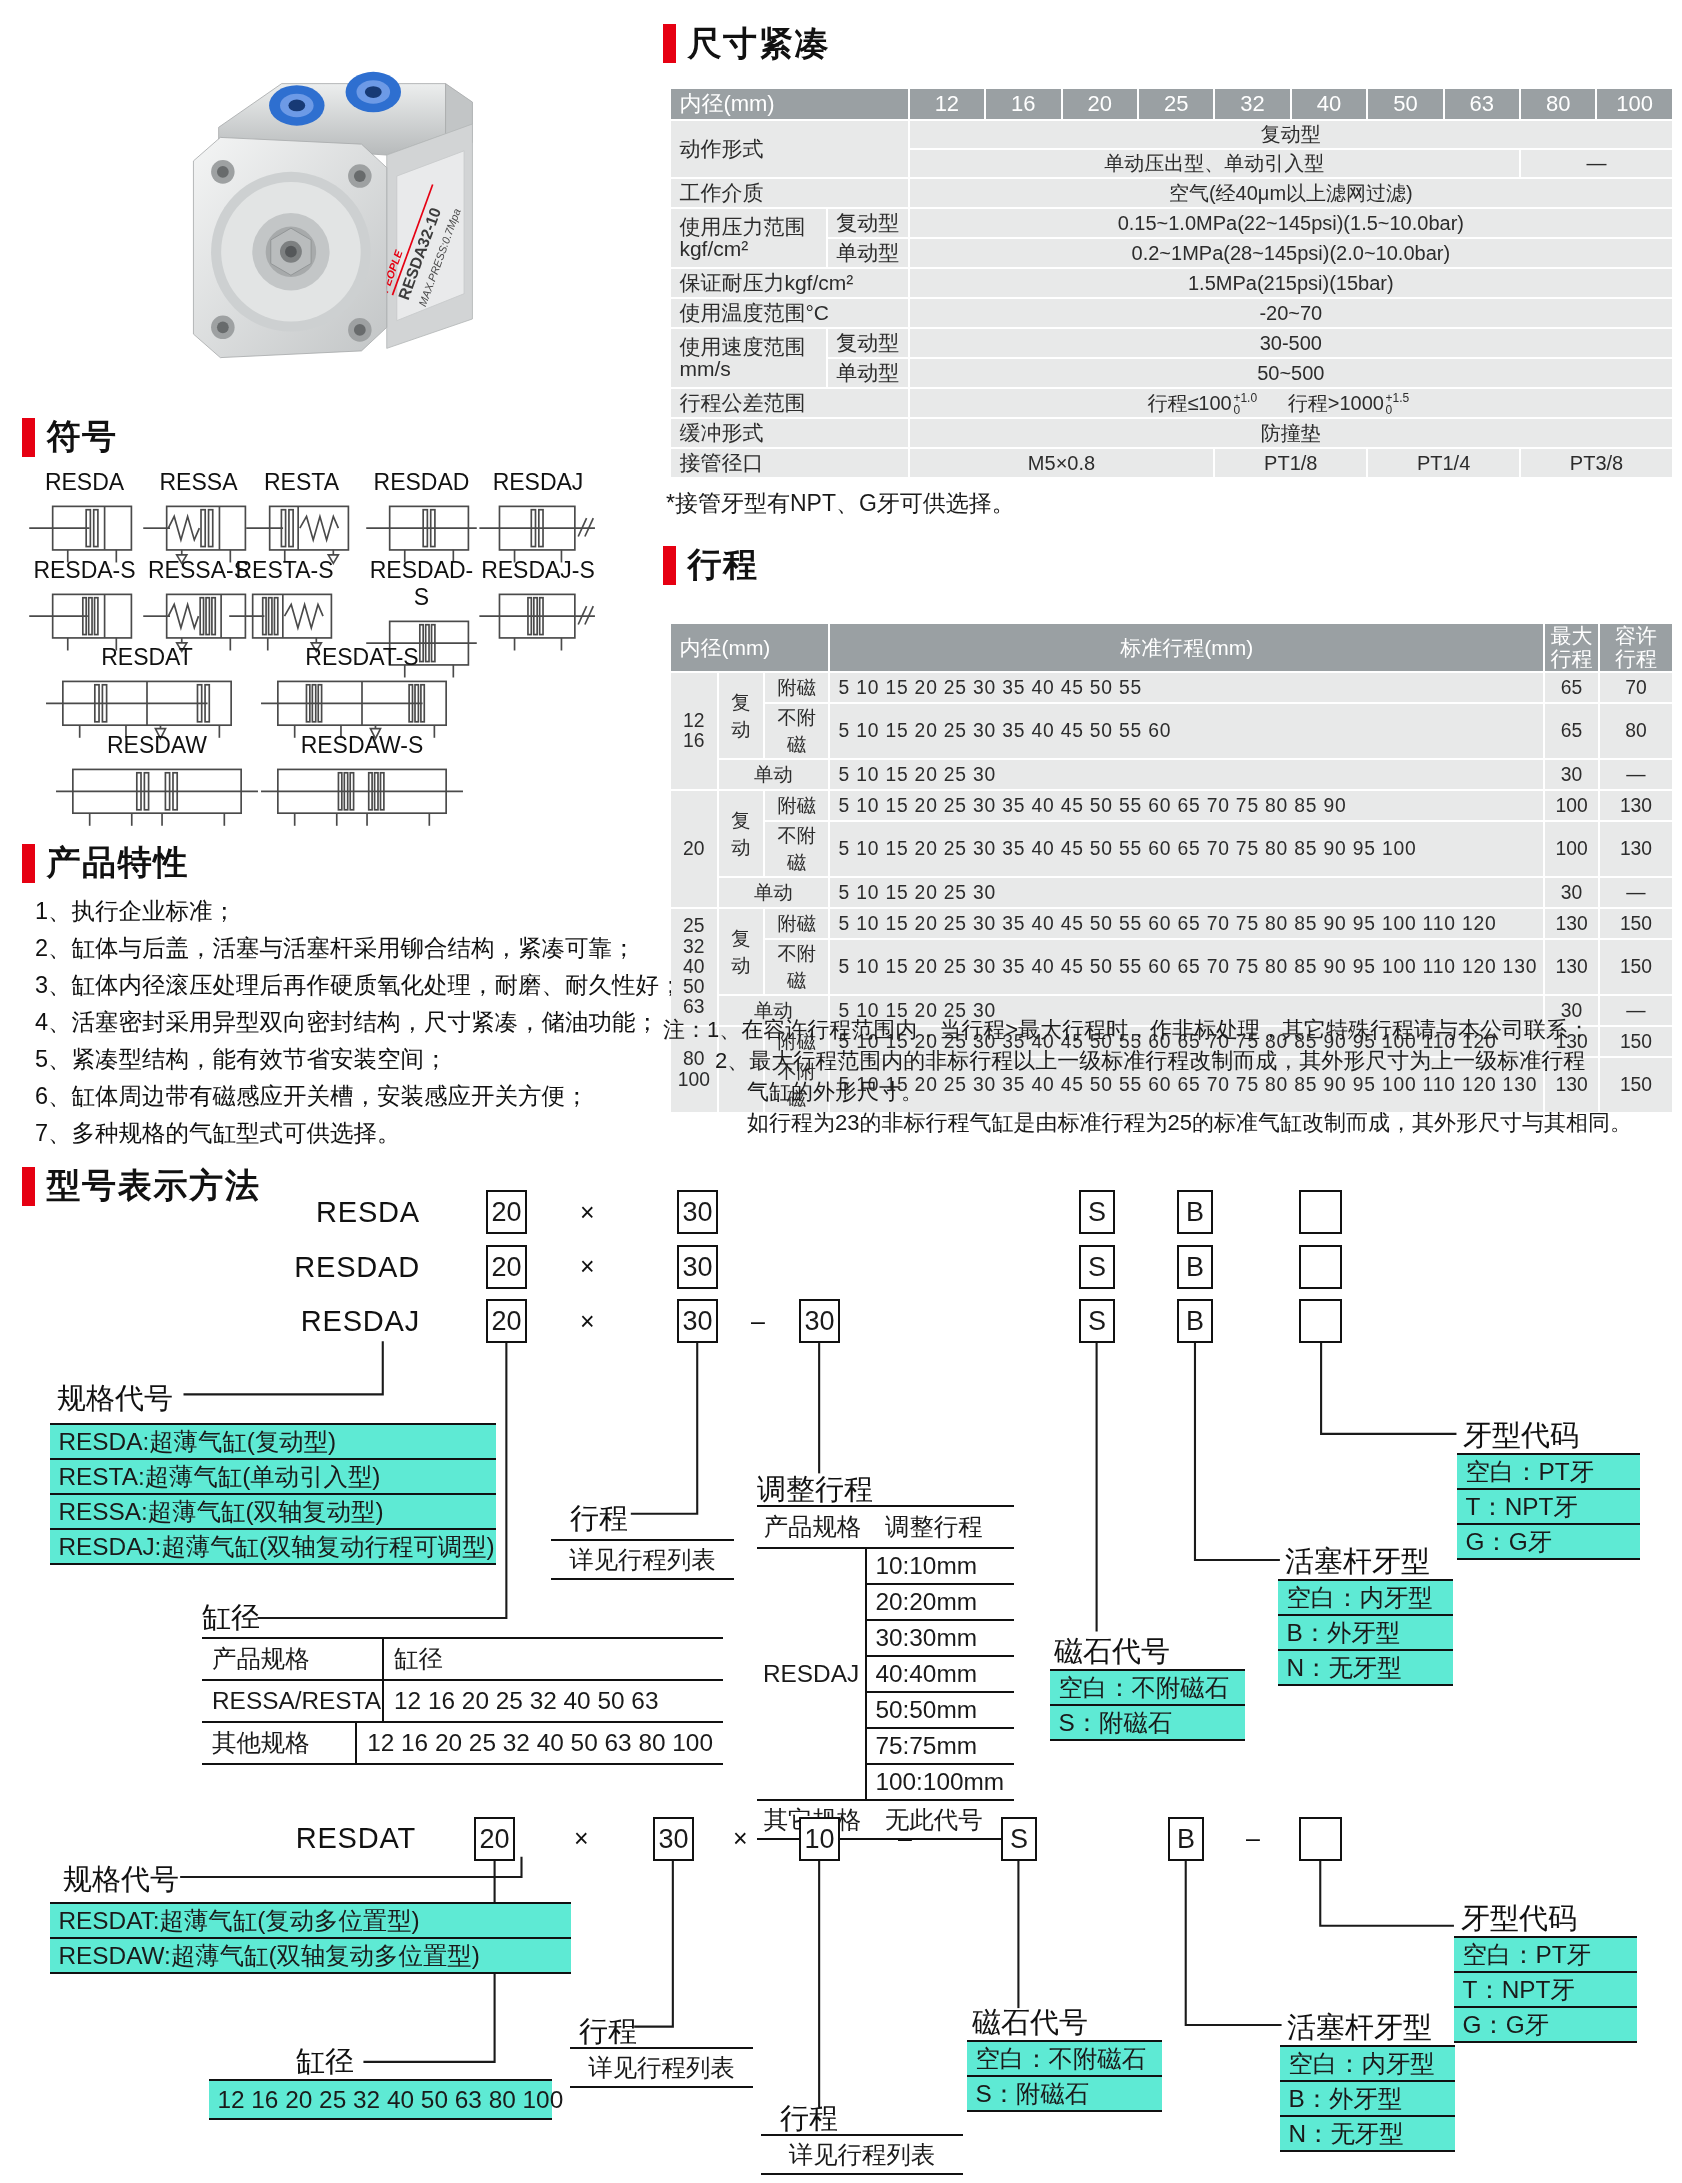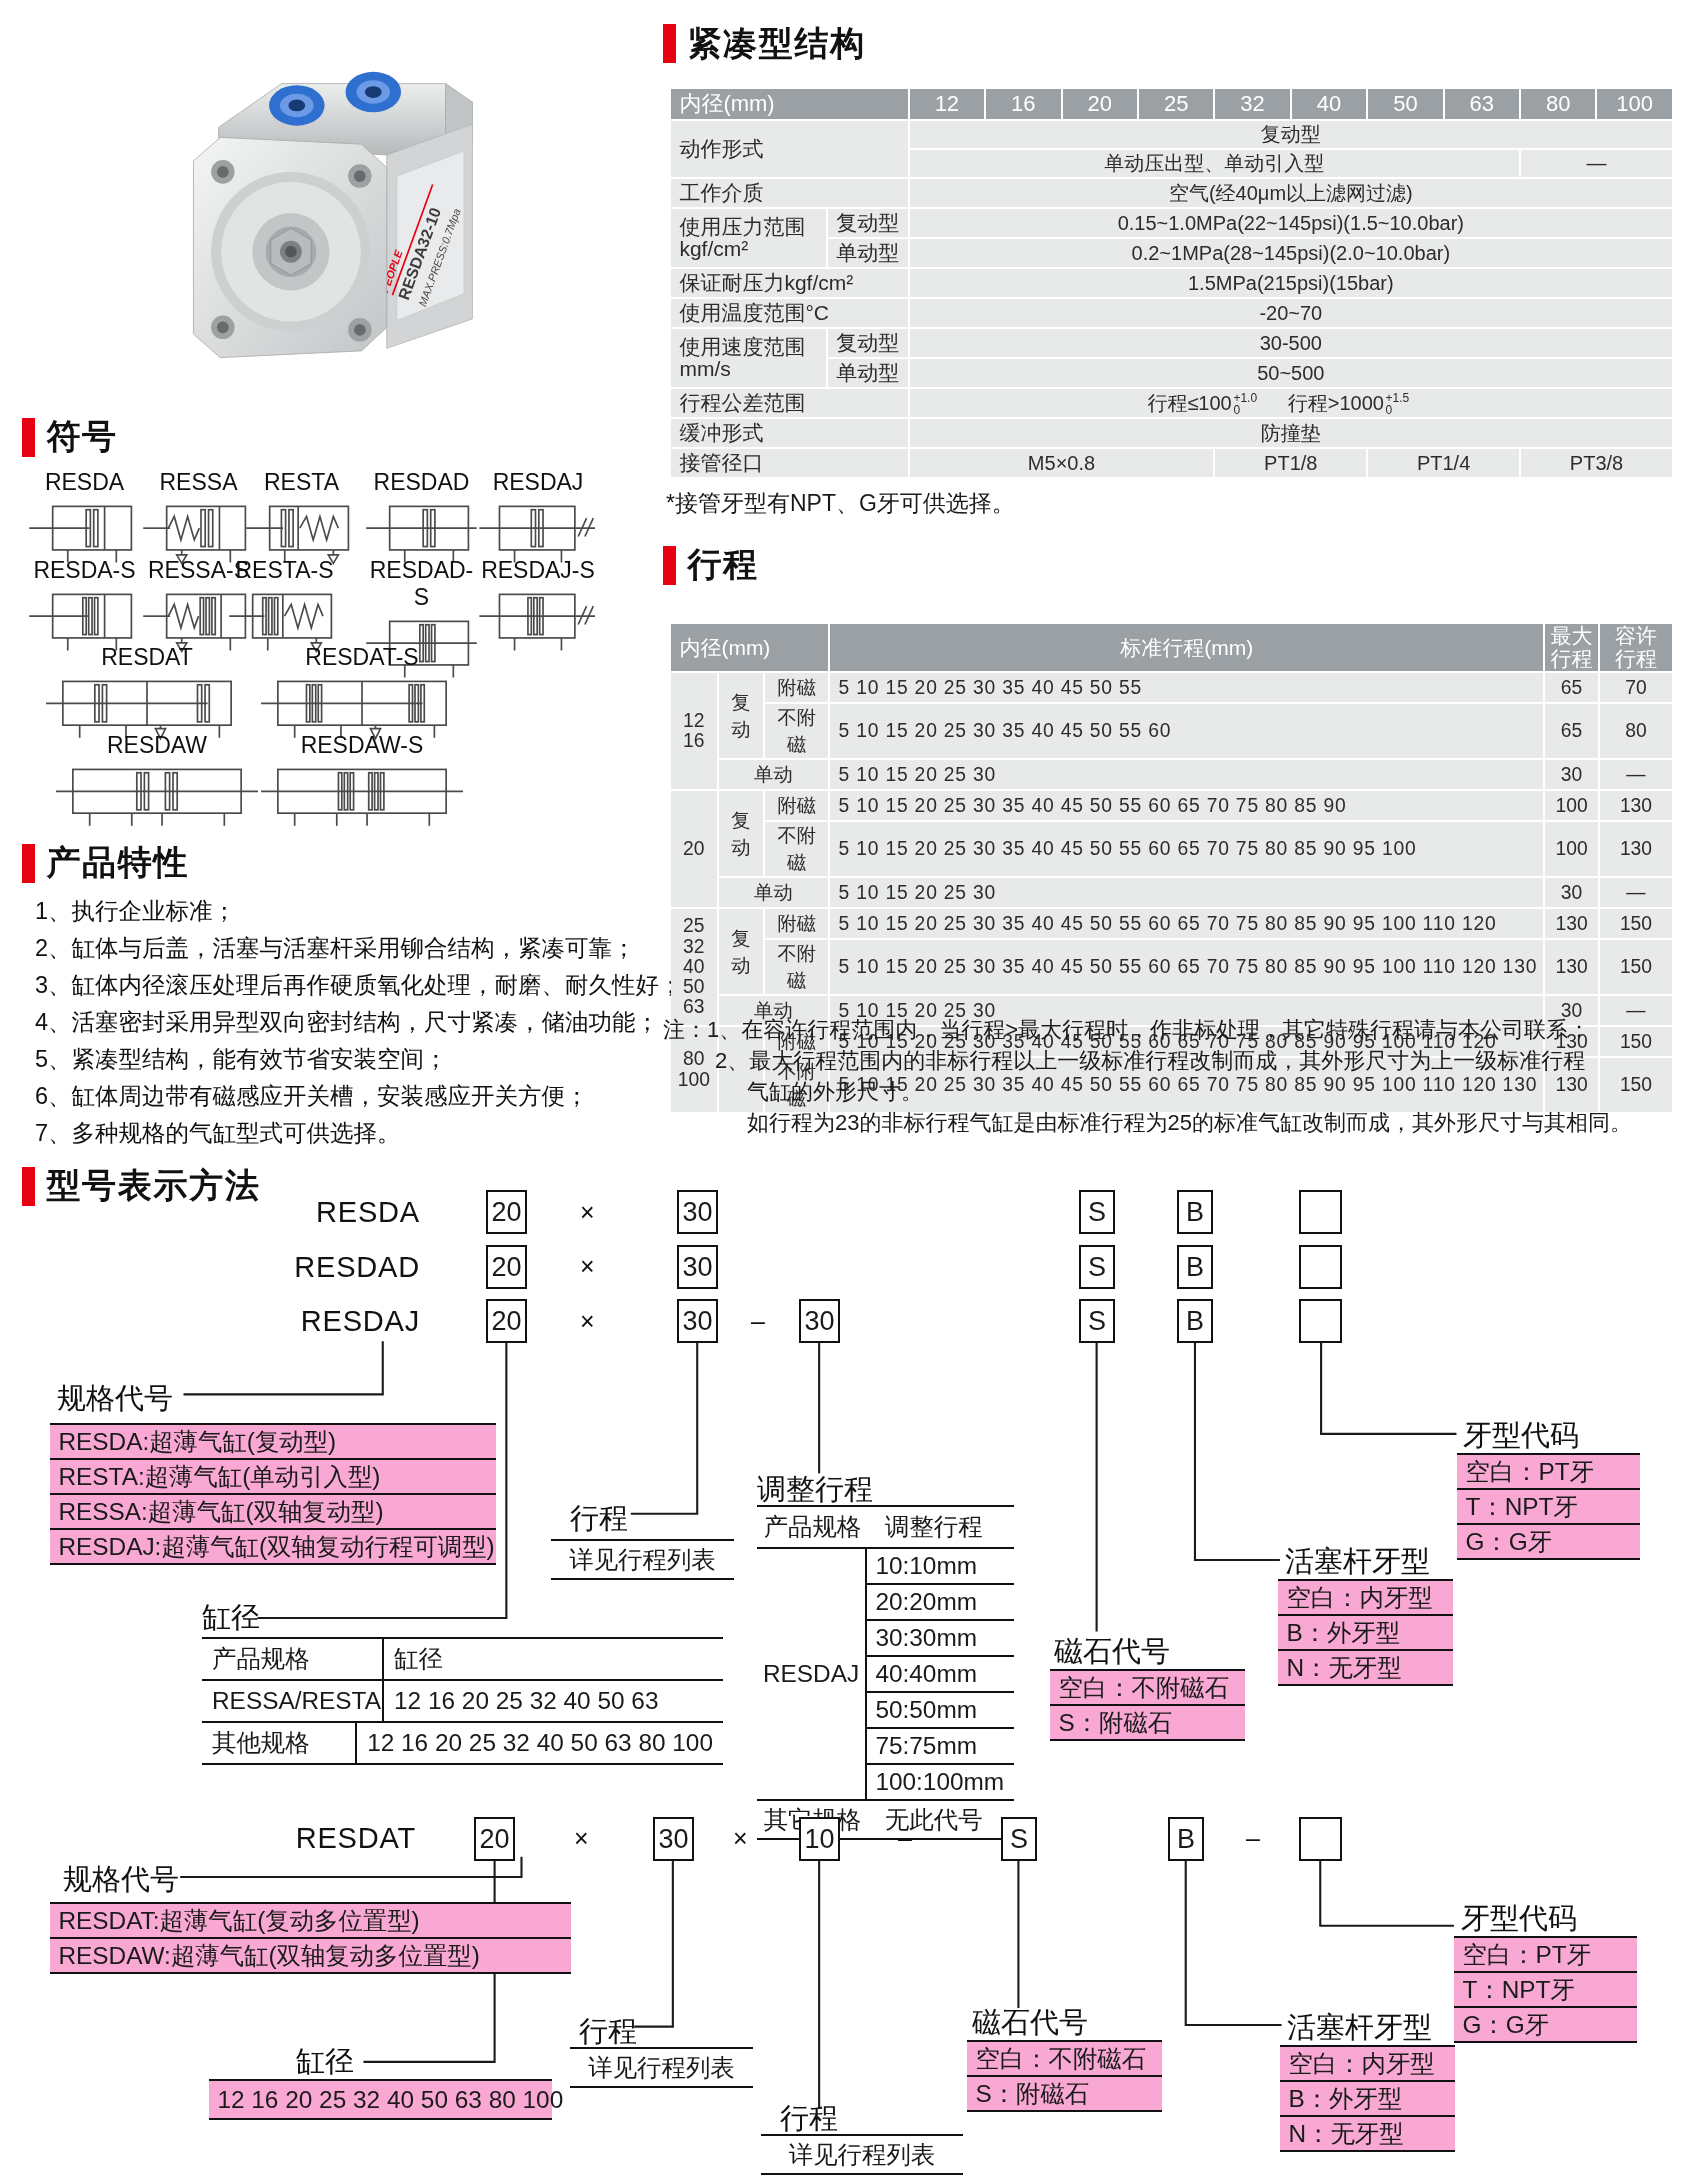--- a/index.html
+++ b/index.html
@@ -35,21 +35,21 @@
   .sym .lb{font-size:23px;margin-bottom:1.7px;color:#111;}
   .sym svg{display:block;margin:0 auto;}
   .sym svg *{stroke:#4a4a4a;stroke-width:2;fill:none;}
   
   .feat{font-size:23.5px;line-height:37px;white-space:nowrap;color:#111;}
   .mname{position:absolute;font-size:29px;letter-spacing:0.8px;text-align:right;color:#111;}
   .mbox{position:absolute;height:40px;border:2.5px solid #111;display:flex;align-items:center;
         justify-content:center;font-size:27px;background:#fff;}
   .mop{position:absolute;font-size:25px;color:#111;}
   .callout{position:absolute;font-size:29px;white-space:nowrap;color:#111;}
-  .mlist{position:absolute;border-top:2.5px solid #111;background:#f9a8d4;}
+  .mlist{position:absolute;border-top:2.5px solid #111;background:#5eead4;}
   .mlist .r{border-bottom:2.5px solid #111;display:flex;align-items:center;
             padding:0 8.4px;font-size:24.4px;white-space:nowrap;height:33px;}
   .refbox{position:absolute;border-top:2.5px solid #111;}
   .refbox .r{border-bottom:2.5px solid #111;display:flex;align-items:center;justify-content:center;
              font-size:24.4px;height:37px;white-space:nowrap;}
   
   .btable{position:absolute;border-top:2.5px solid #111;border-bottom:2.5px solid #111;}
   .btable .hrow,.btable .drow{display:flex;border-bottom:2.5px solid #111;}
   .btable .drow:last-child{border-bottom:none;justify-content:flex-end;}
   .btable .c1{border-right:2.5px solid #111;}
@@ -115,21 +115,21 @@
   <circle cx="246" cy="240" r="46" fill="#c3c6c7"></circle>
   <circle cx="246" cy="240" r="30" fill="#a7aaab"></circle>
   <polygon points="246,212 270,226 270,254 246,268 222,254 222,226" fill="#b9bcbd" stroke="#8d9091"></polygon>
   <circle cx="246" cy="240" r="13" fill="#7d8081"></circle>
   <circle cx="246" cy="240" r="7" fill="#55585a"></circle>
 </svg>
 </div>
 
 <div class="sec-title" style="left:663px;top:23.5px;">
   <span class="bar"></span>
-  <span class="txt">紧凑型结构</span>
+  <span class="txt">尺寸紧凑</span>
 </div>
 
 <table class="gt spec">
   <colgroup>
       <col style="width:150px">
       <col style="width:77px">
     <col span="10" style="width:72px">
     </colgroup>
   <tbody>
       <tr>

